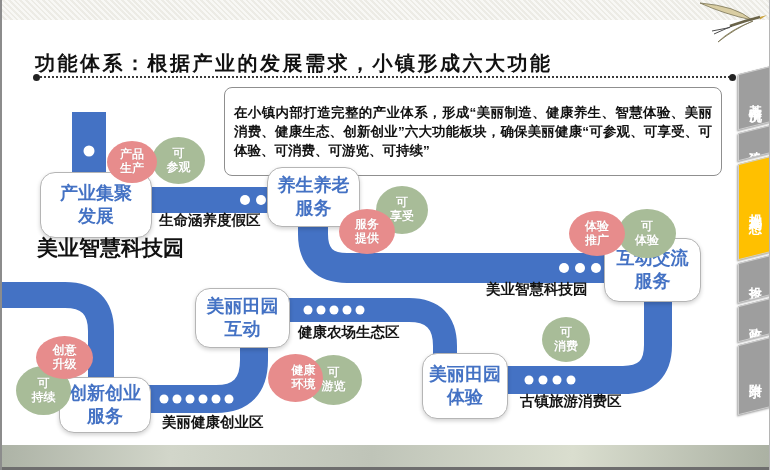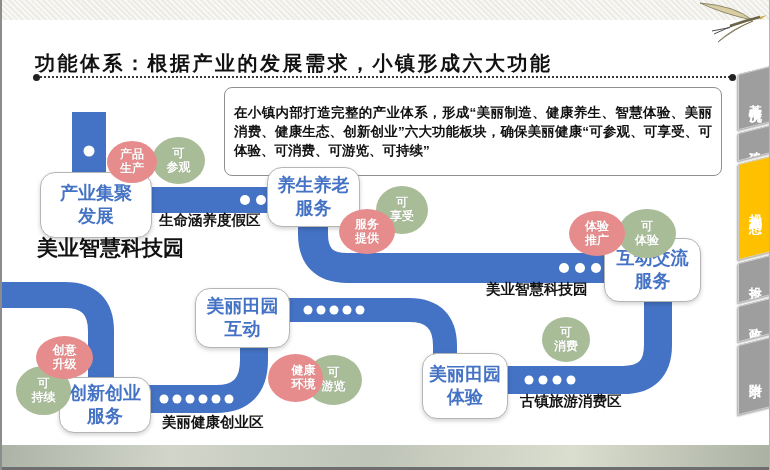--- a/index.html
+++ b/index.html
@@ -187,20 +187,21 @@
   </div>
   <div class="bubble red" style="left:34px; top:336px; width:57px; height:43px;">
     <div class="bubble-bg"></div>
     <span class="bubble-label">创意
 升级</span>
   </div>
 
   <div class="park-label" style="left:35px; top:234px;">美业智慧科技园</div>
   <div class="zone-label" style="left:157px; top:211px;">生命涵养度假区</div>
   <div class="zone-label" style="left:484px; top:280px;">美业智慧科技园</div>
+  <div class="zone-label" style="left:296px; top:323px;">健康农场生态区</div>
   <div class="zone-label" style="left:518px; top:392px;">古镇旅游消费区</div>
   <div class="zone-label" style="left:160px; top:413px;">美丽健康创业区</div>
 
   <div class="tabs">
     <div class="tab" style="top:70px; height:56px;">
       <span class="tab-label">基本情况</span>
     </div>
     <div class="tab" style="top:129px; height:28px;">
       <span class="tab-label">建设</span>
     </div>

